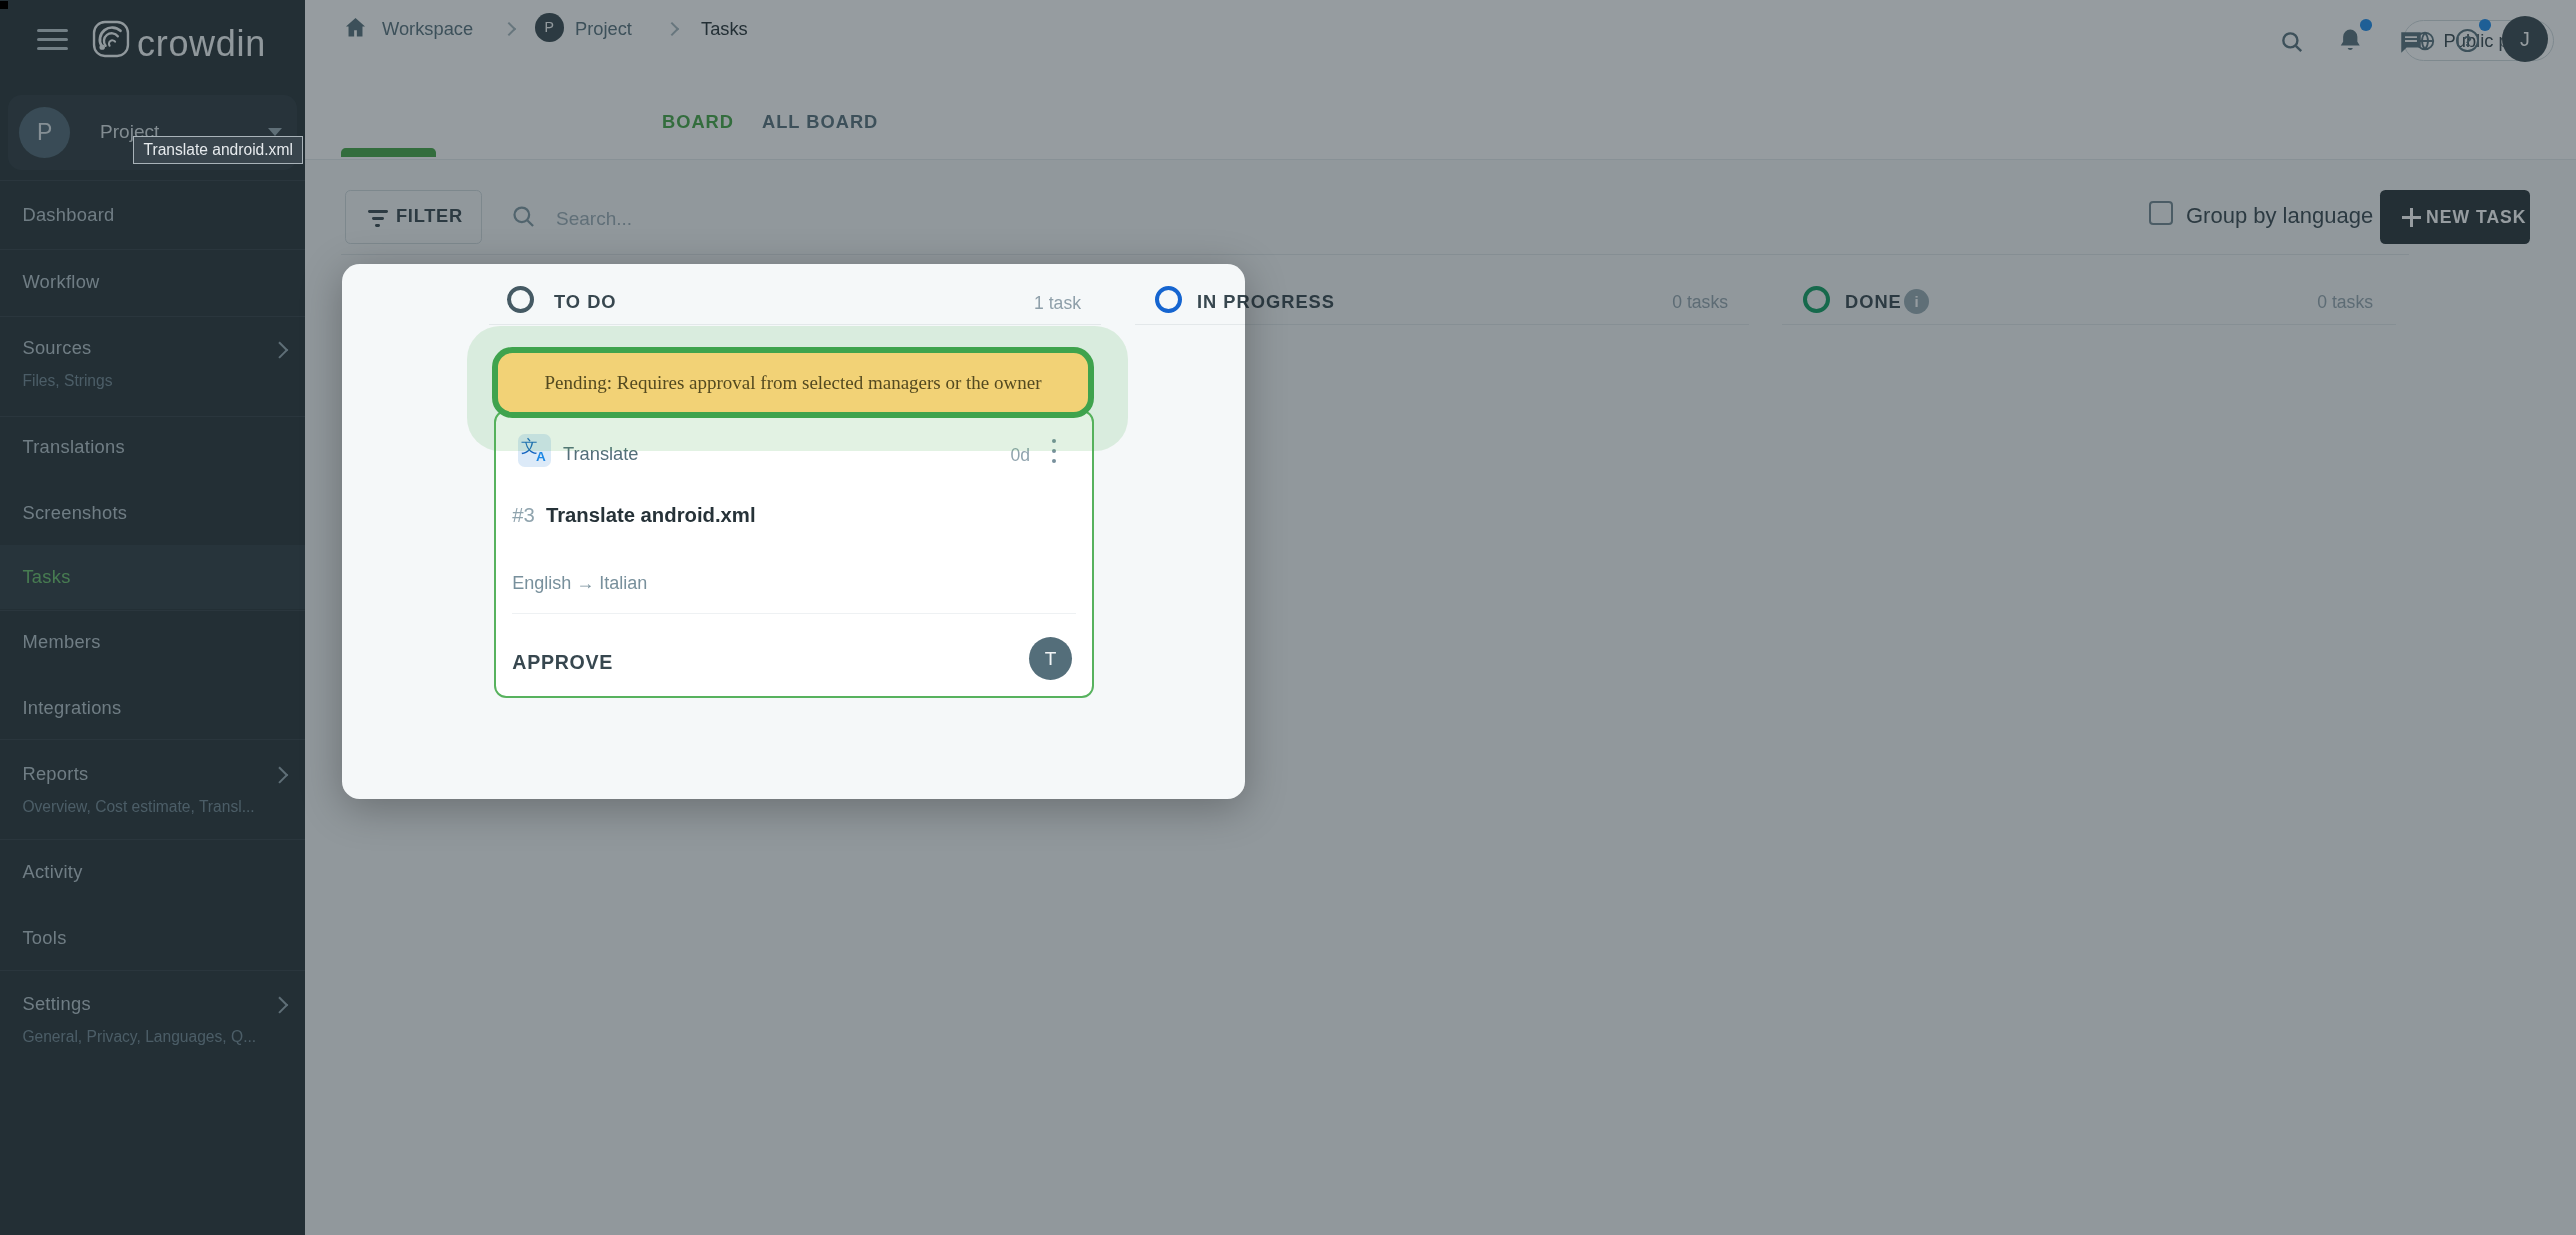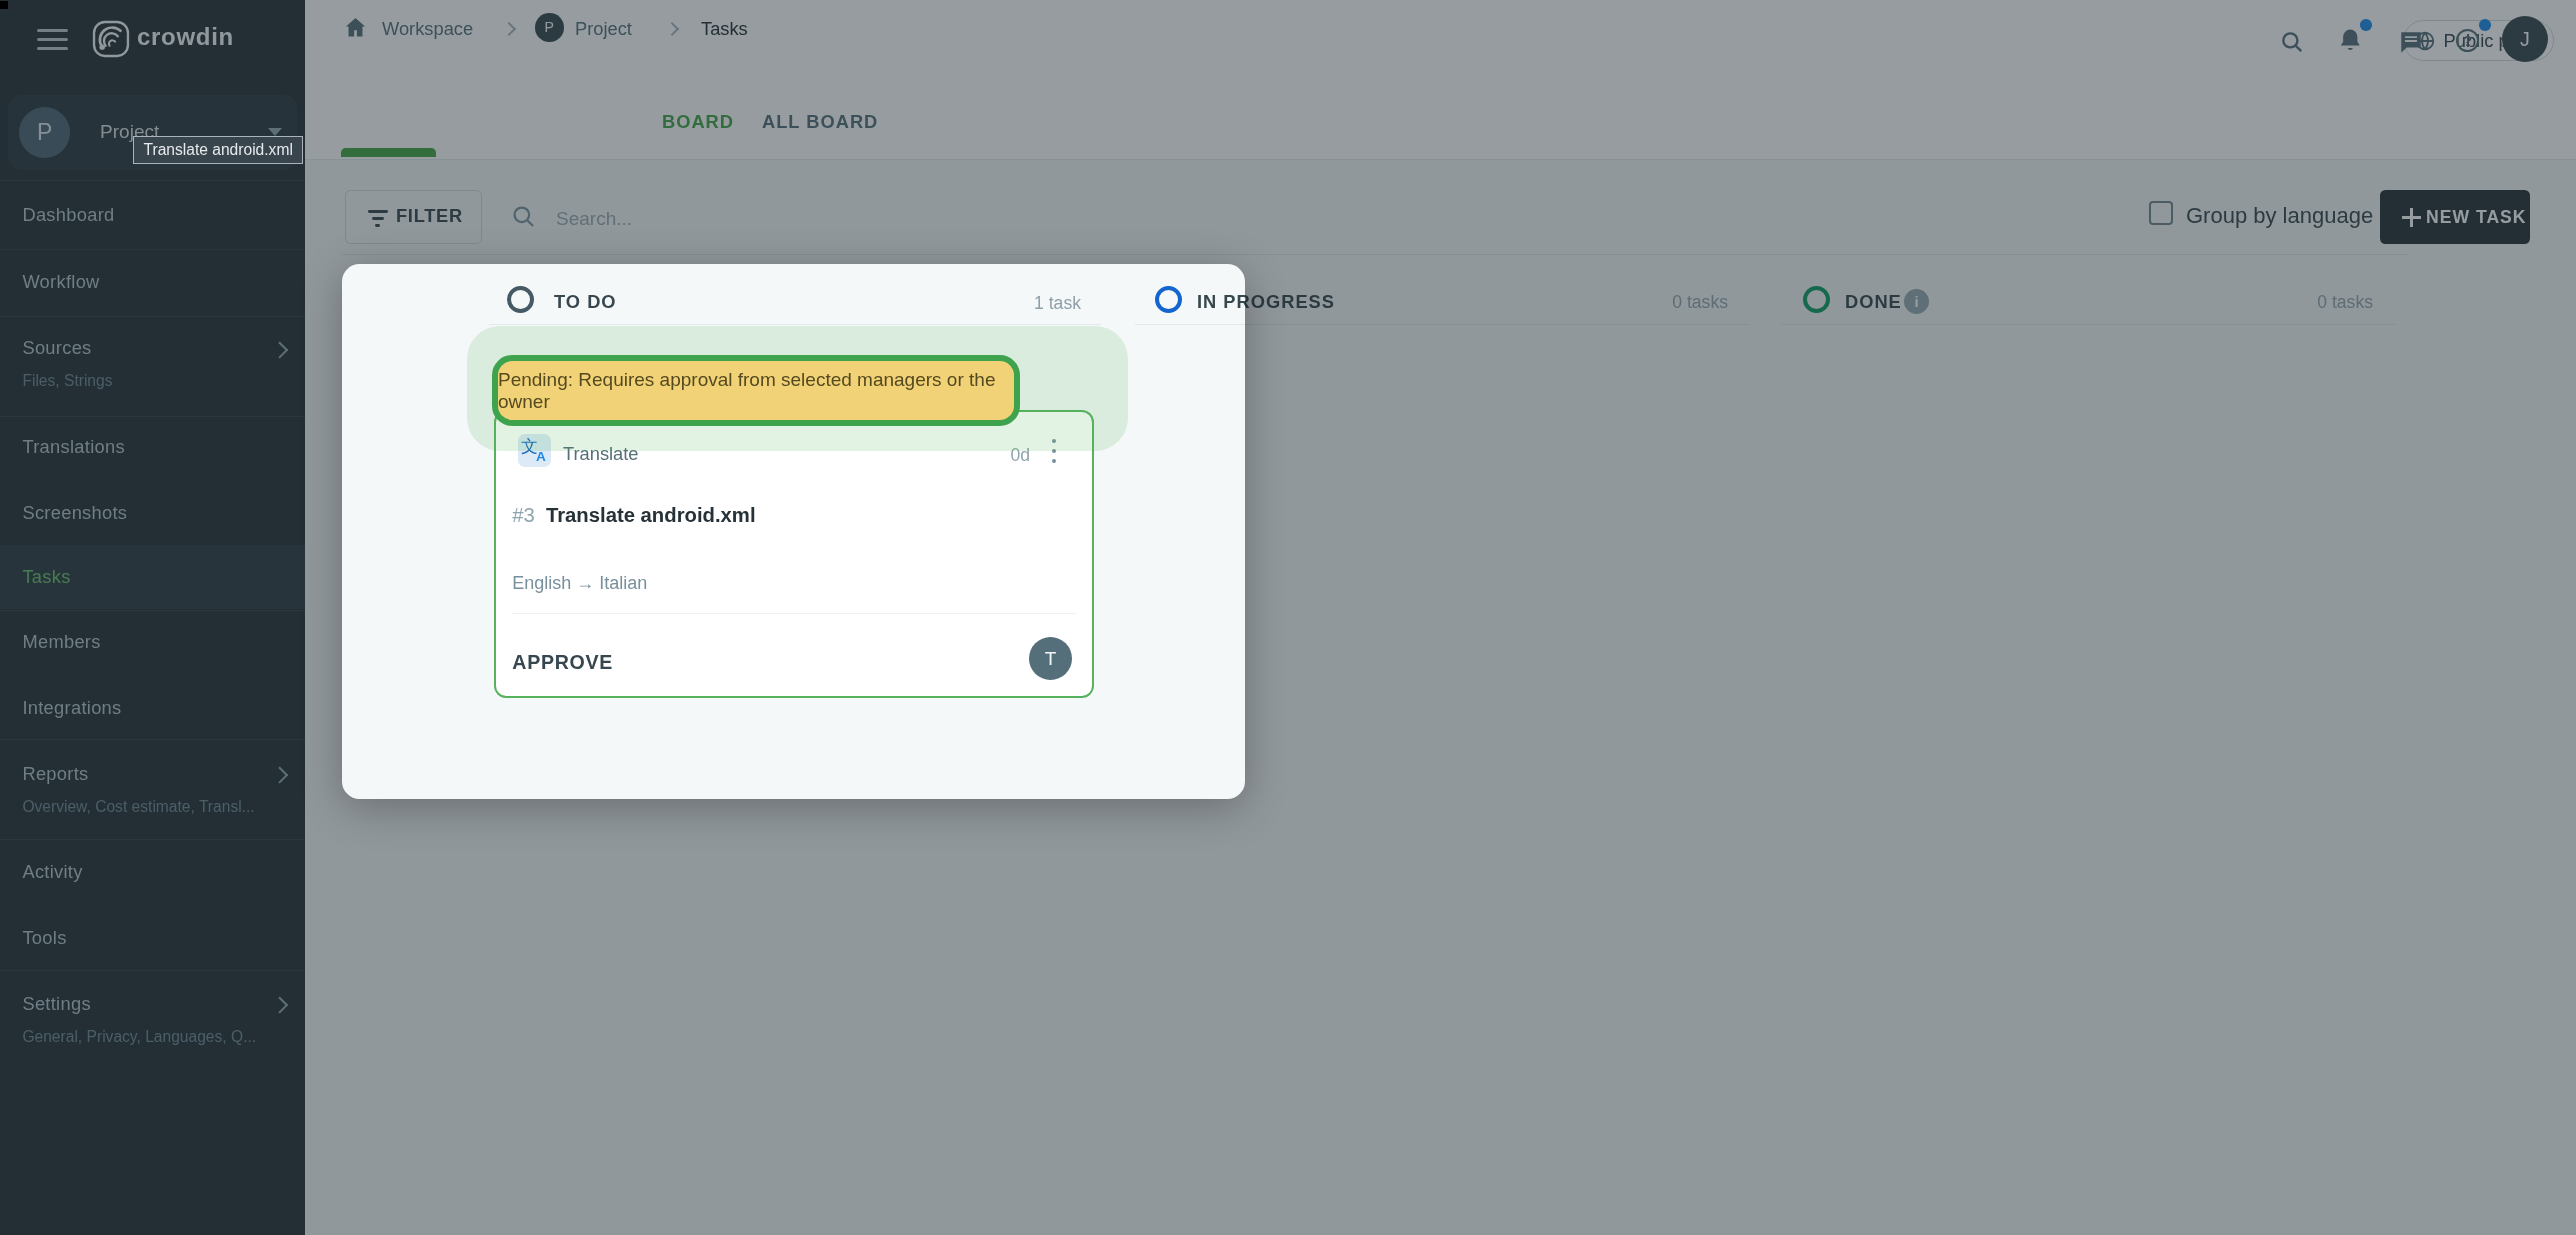--- a/index.html
+++ b/index.html
@@ -2,21 +2,21 @@
 <html style="font-size:11px"><head>
 <meta charset="utf-8">
 <style>
   html,body{margin:0;padding:0;background:#111;}
   #screen{position:relative;width:2576px;height:1236px;overflow:hidden;
     font-family:"Liberation Sans",sans-serif;background:#E9EDEF;}
   .abs{position:absolute;}
   
   #sidebar{left:0;top:0;width:305px;height:1236px;background:#263238;}
   .hbar{position:absolute;left:37px;width:31px;height:3.4px;background:#B3C0C7;border-radius:2px;}
-  #logo-word{left:137px;top:23px;font-size:24px;font-weight:bold;color:#E8EDEF;letter-spacing:0.7px;}
+  #logo-word{left:137px;top:23px;font-size:36px;font-weight:normal;color:#E8EDEF;letter-spacing:0.7px;}
   #proj-box{left:8.1px;top:95px;width:289px;height:75px;background:#2D3A41;border-radius:13.6px;}
   #proj-avatar{left:19px;top:106px;width:51px;height:51px;border-radius:50%;background:#4D6572;
     color:#D5DEE2;font-size:23px;display:flex;align-items:center;justify-content:center;}
   #proj-name{left:100px;top:121px;font-size:19px;color:#CFD8DC;}
   .caret-down{width:0;height:0;border-left:7.5px solid transparent;border-right:7.5px solid transparent;
     border-top:8.1px solid #90A4AE;}
   .nav-div{left:0;width:305px;height:0.7px;background:#333F47;}
   .nav-label{position:absolute;left:22.4px;font-size:18.3px;font-weight:500;color:#AEBDC4;letter-spacing:0.3px;line-height:24.4px;}
   .nav-sub{position:absolute;left:22.4px;font-size:15.6px;color:#6E8590;line-height:20.3px;white-space:nowrap;}
   .nav-chev{position:absolute;left:274px;width:9.5px;height:9.5px;border-top:2px solid #90A4AE;
@@ -62,22 +62,22 @@
   
   #spot{left:342px;top:264px;width:903px;height:535px;background:#F5F8F9;border-radius:17.6px;overflow:hidden;
     z-index:20;box-shadow:0 8.1px 41px rgba(0,0,0,0.28);}
   #spot-card{left:152px;top:146px;width:600px;height:288px;background:#FFFFFF;border:2px solid #57B25E;
     border-radius:12.2px;box-sizing:border-box;z-index:2;}
   #t-icon{left:22.4px;top:22.4px;width:33px;height:33px;background:#DCEAF8;border-radius:6.8px;}
   #t-icon::before{content:"文";position:absolute;left:2.7px;top:0.7px;font-size:17px;color:#1565C0;}
   #t-icon::after{content:"A";position:absolute;left:17.6px;top:14.2px;font-size:13.6px;font-weight:bold;color:#1E88E5;}
   .kdot{position:absolute;left:0;width:4.1px;height:4.1px;border-radius:50%;background:#78909C;}
   #spot-glow{left:125px;top:62px;width:661px;height:125px;background:rgba(76,175,80,0.16);border-radius:33px;z-index:3;}
-  #spot-tip{left:150px;top:91px;width:528px;height:71px;background:#F2D276;border:6.1px solid #3FA34D;
-    border-radius:20.3px;box-sizing:border-box;z-index:4;display:flex;align-items:center;justify-content:center;}
+  #spot-tip{left:150px;top:83px;width:602px;height:71px;background:#F2D276;border:6.1px solid #3FA34D;
+    border-radius:20.3px;box-sizing:border-box;z-index:4;display:flex;align-items:center;justify-content:center;font-family:Liberation Serif, serif;}
   #spot-tip span{font-size:19px;font-weight:500;color:#544A20;}
   #avatar-t{left:533px;top:225px;width:43px;height:43px;border-radius:50%;background:#546E7A;color:#F2F5F6;
     font-size:19px;display:flex;align-items:center;justify-content:center;}
   
   #native-tip{left:133px;top:136px;background:#39454D;border:1.4px solid #A9B3B9;color:#E6EAED;
     font-size:15.6px;padding:4.1px 9.5px;z-index:30;white-space:nowrap;}
   .artifact{background:#000;z-index:35;}
 </style>
 </head>
 <body>

